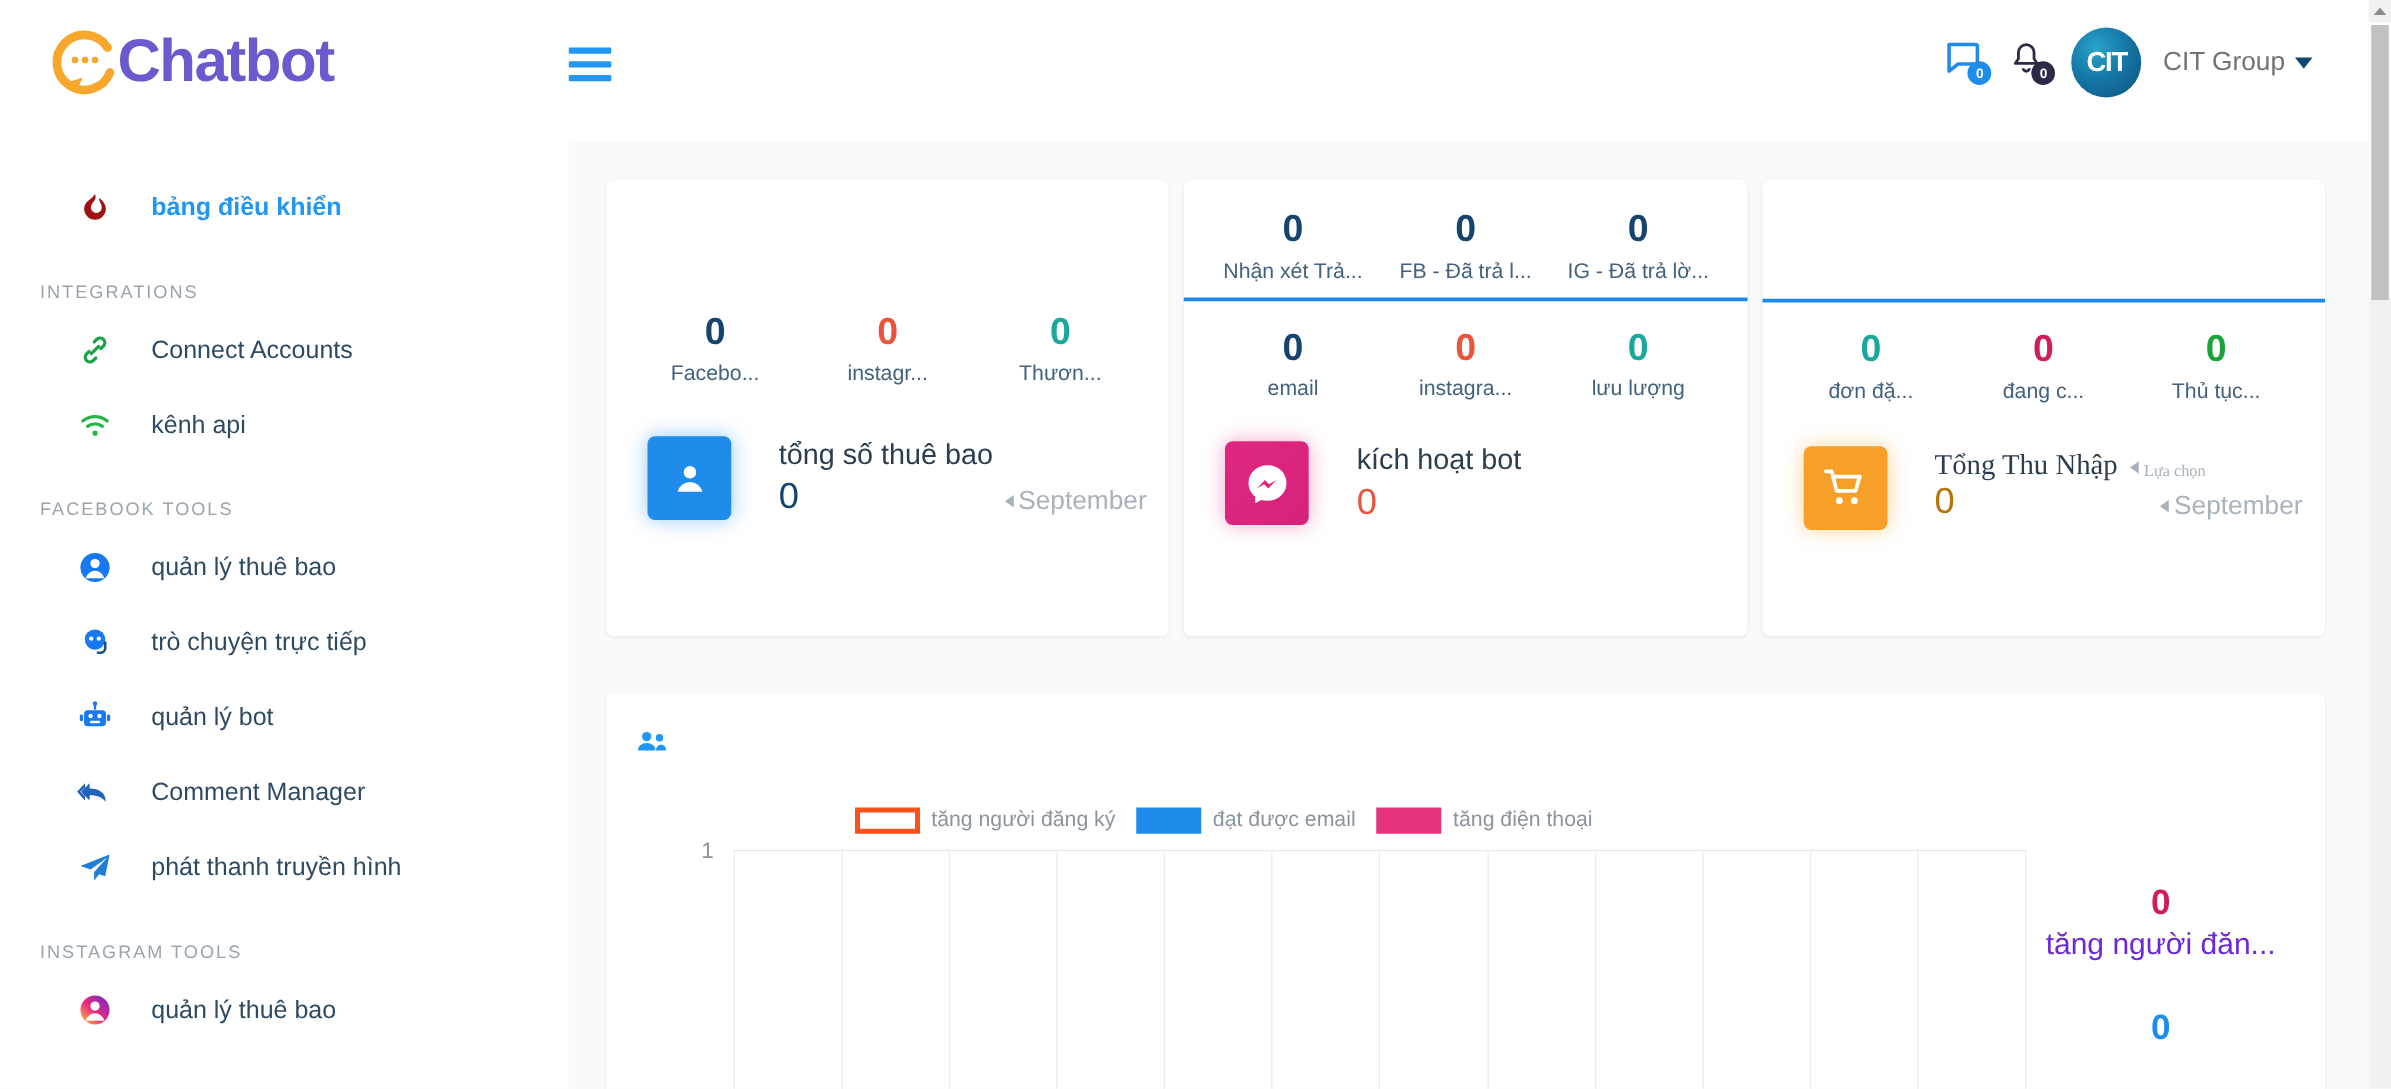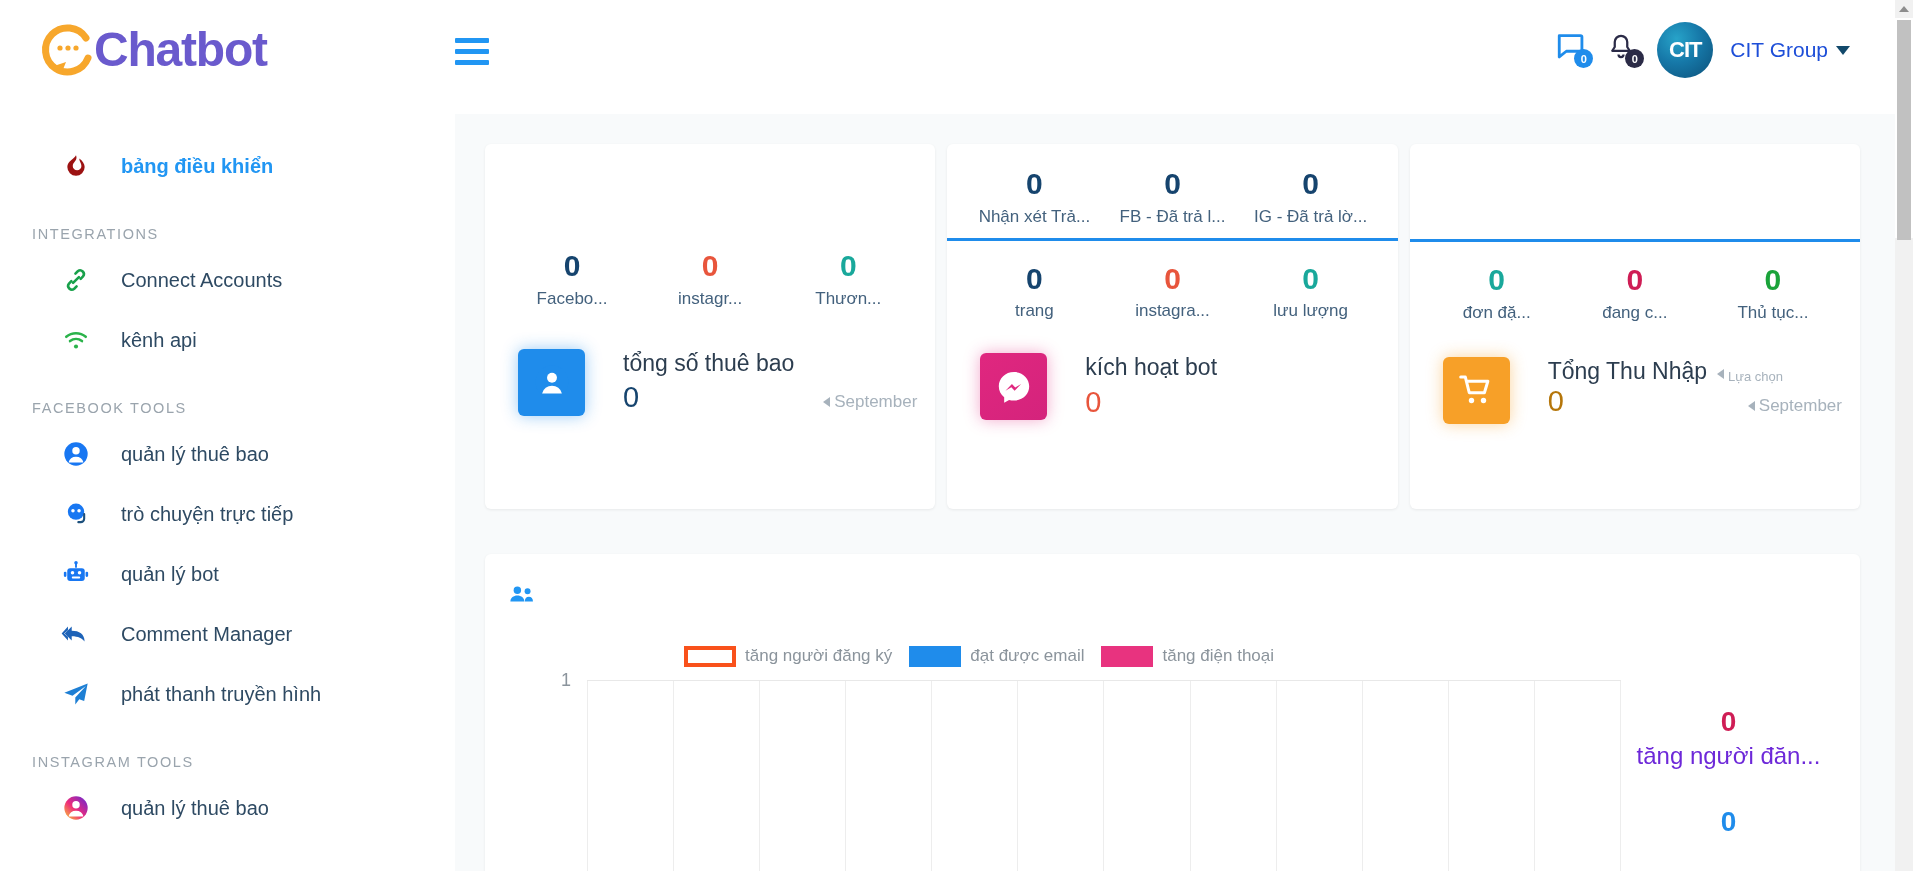--- a/index.html
+++ b/index.html
@@ -56,21 +56,21 @@
 
   .avatar {
     width: 56px; height: 56px; border-radius: 50%;
     background: radial-gradient(circle at 35% 30%, #27a3c9 0%, #1678a8 45%, #0c4f78 100%);
     display: flex; align-items: center; justify-content: center;
     color: #fff; font-weight: bold; font-size: 22px;
     letter-spacing: -1px; overflow: hidden; position: relative;
     cursor: pointer;
   }
   .user-name {
-    font-size: 21px; color: #1d4ed8; font-weight: normal;
+    font-size: 21px; color: #737373; font-weight: normal;
     display: flex; align-items: center; gap: 8px; cursor: pointer;
   }
   .caret {
     width: 0; height: 0;
     border-left: 7px solid transparent;
     border-right: 7px solid transparent;
     border-top: 9px solid #12496b;
   }
 
   
@@ -140,37 +140,37 @@
     width: 67px; height: 67px; border-radius: 6px;
     display: flex; align-items: center; justify-content: center;
     flex-shrink: 0;
   }
   .tile-blue { background: #1f8ceb; box-shadow: 0 0 16px rgba(31,140,235,.45); }
   .tile-pink2 { background: linear-gradient(140deg,#e0277f 0%, #d4237c 100%); box-shadow: 0 0 16px rgba(224,39,127,.40); }
   .tile-orange { background: #f7a028; box-shadow: 0 0 16px rgba(247,160,40,.45); }
 
   .card-body { flex: 1; min-width: 0; }
   .card-title-row {
-    display: flex; align-items: baseline; flex-wrap: wrap;
+    display: flex; align-items: baseline; flex-wrap: wrap; font-family: Liberation Serif, serif;
   }
   .card-title {
     font-size: 23px; color: #2c3d4f; line-height: 1.28;
   }
   .card-sel {
     font-size: 13px; color: #a7b2bc; margin-left: 10px;
     display: inline-flex; gap: 4px;
   }
   .tri-left {
     width: 0; height: 0;
     border-top: 5px solid transparent;
     border-bottom: 5px solid transparent;
     border-right: 7px solid #a7b2bc;
   }
   .card-month {
-    font-size: 17px; color: #a7b2bc;
+    font-size: 21px; color: #a7b2bc;
     display: inline-flex; align-items: center; gap: 4px;
   }
   .card-bignum {
     font-size: 29px; line-height: 1.25; margin-top: 1px;
   }
   .row-between { display: flex; justify-content: space-between; align-items: baseline; }
 
   
   .chart-panel {
     background: #fff; border-radius: 6px;
@@ -458,21 +458,21 @@
         </div>
         <div class="mini-cell">
           <div class="mini-num" style="color:#16446e">0</div>
           <div class="mini-label">IG - Đã trả lờ...</div>
         </div>
       </div>
       <div class="divider-blue"></div>
       <div class="mini-row" style="margin-top:20px">
         <div class="mini-cell">
           <div class="mini-num" style="color:#16446e">0</div>
-          <div class="mini-label">trang</div>
+          <div class="mini-label">email</div>
         </div>
         <div class="mini-cell">
           <div class="mini-num" style="color:#e8553c">0</div>
           <div class="mini-label">instagra...</div>
         </div>
         <div class="mini-cell">
           <div class="mini-num" style="color:#19a89b">0</div>
           <div class="mini-label">lưu lượng</div>
         </div>
       </div>

